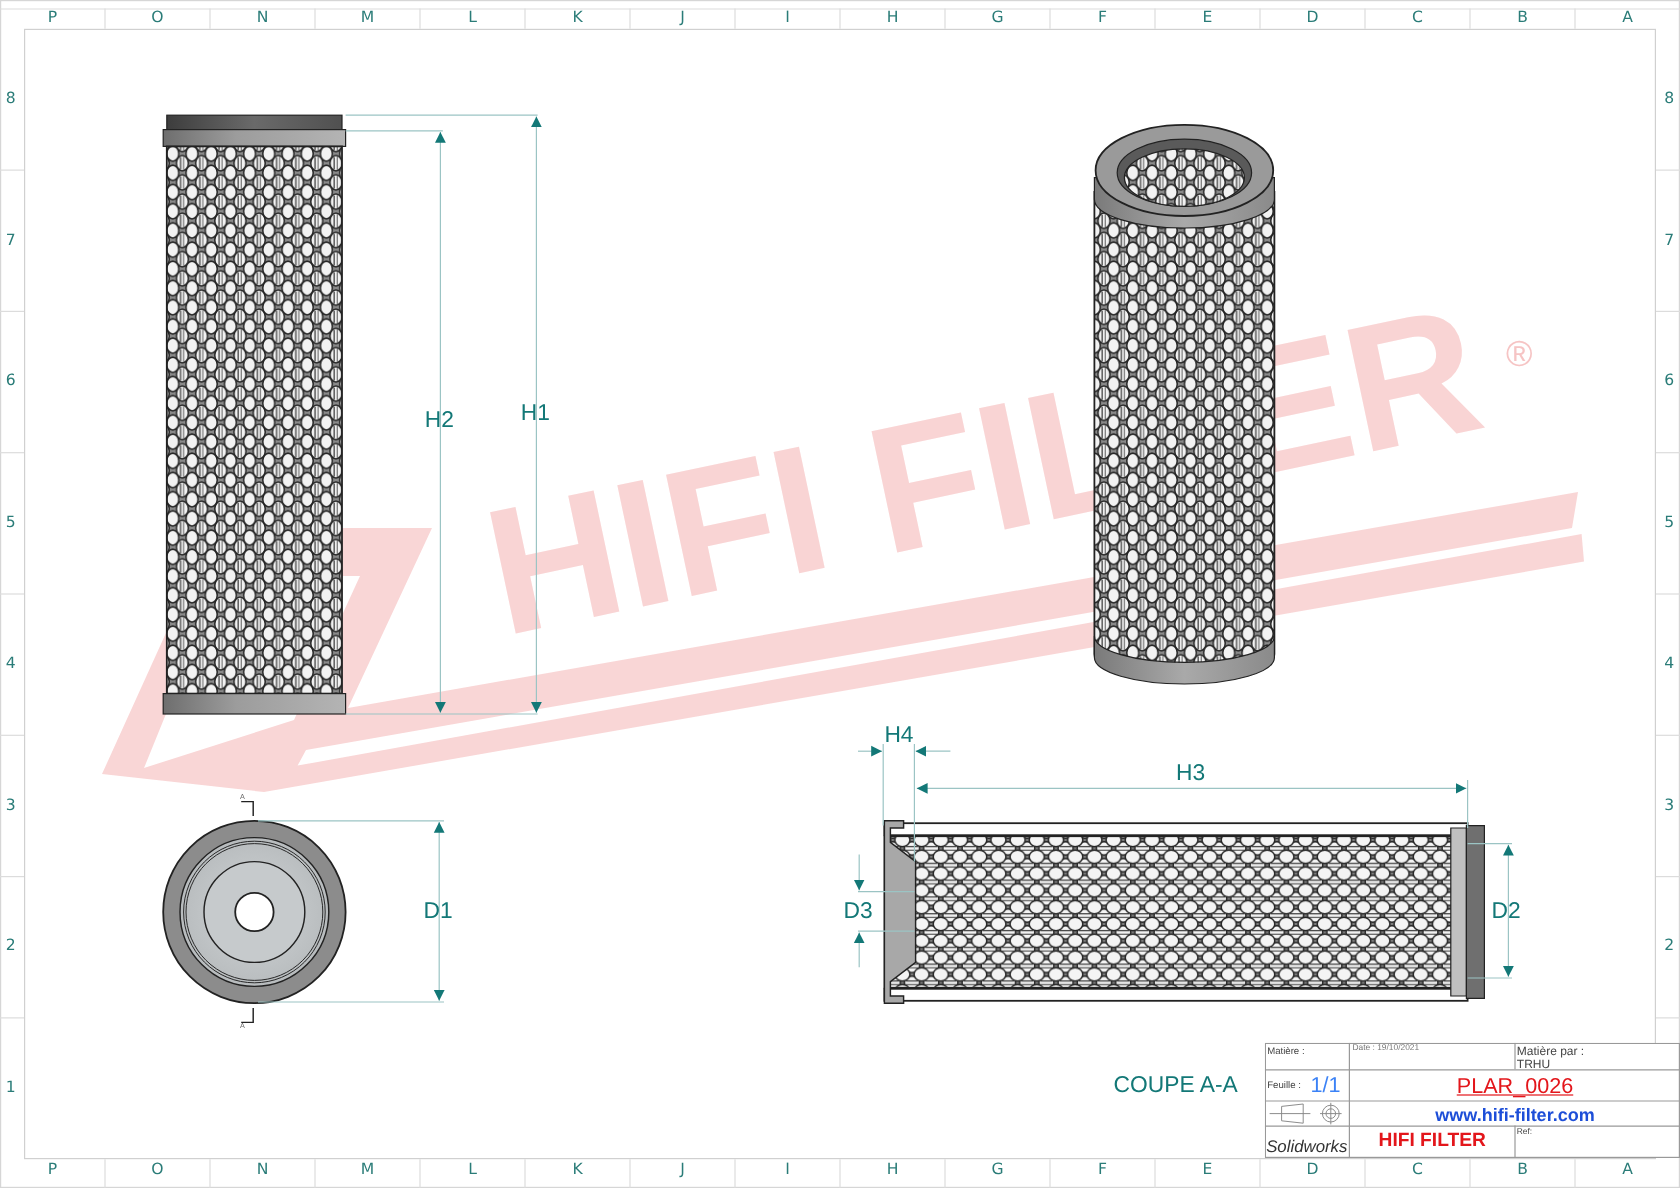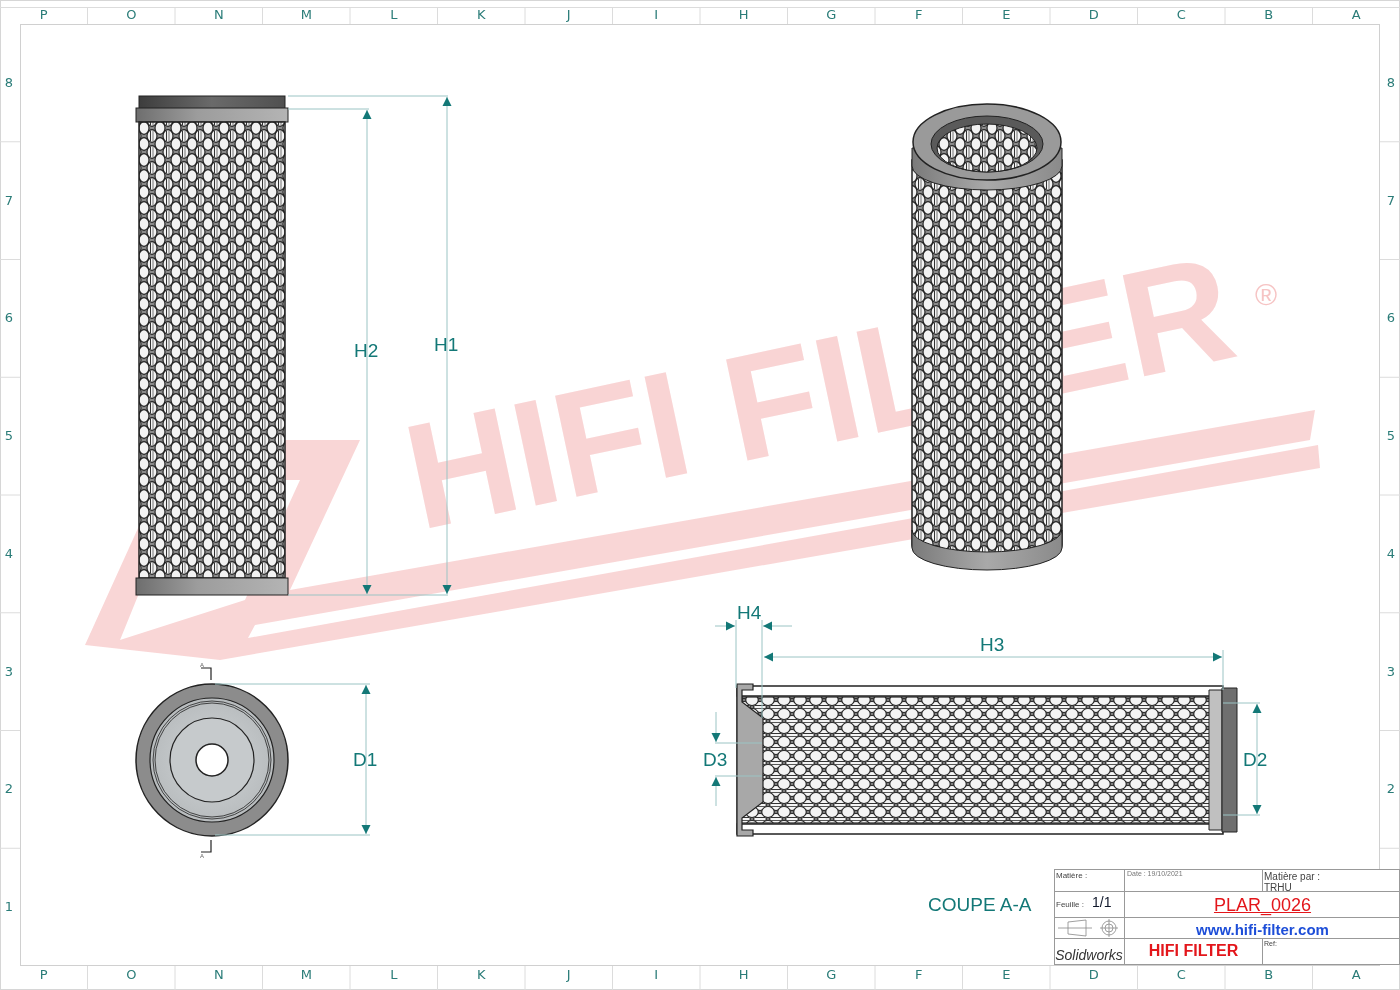--- a/index.html
+++ b/index.html
@@ -273,20 +273,20 @@
         <circle cx="55" cy="59" r="7"></circle>
         <circle cx="55" cy="59" r="4"></circle>
         <line x1="46" y1="59" x2="64" y2="59"></line>
         <line x1="55" y1="50" x2="55" y2="68"></line>
       </g>
     </svg>
     <div class="tb-cell" style="left:2px;top:2px;">Matière :</div>
     <div class="tb-cell" style="left:73px;top:1px;font-size:7px;color:#777;">Date : 19/10/2021</div>
     <div class="tb-cell" style="left:210px;top:2px;font-size:10px;">Matière par : TRHU</div>
     <div class="tb-cell" style="left:2px;top:31px;">Feuille :</div>
-    <div class="tb-cell" style="left:38px;top:25px;font-size:14px;color:#0f172a;">1/1</div>
+    <div class="tb-cell" style="left:38px;top:25px;font-size:18px;color:#3b82f6;">1/1</div>
     <div class="tb-cell" style="left:71px;top:26px;width:275px;text-align:center;font-size:18px;color:#e3161b;text-decoration:underline;">PLAR_0026</div>
     <div class="tb-cell" style="left:71px;top:52px;width:275px;text-align:center;font-size:15px;font-weight:bold;color:#1d4ed8;">www.hifi-filter.com</div>
     <div class="tb-cell" style="left:0px;top:78px;width:70px;text-align:center;font-size:14px;color:#333;font-style:italic;">Solidworks</div>
     <div class="tb-cell" style="left:71px;top:73px;width:137px;text-align:center;font-size:16px;font-weight:bold;color:#e3161b;">HIFI FILTER</div>
     <div class="tb-cell" style="left:210px;top:71px;font-size:7px;">Ref:</div>
   </div>
 </div>
 
 </body></html>

